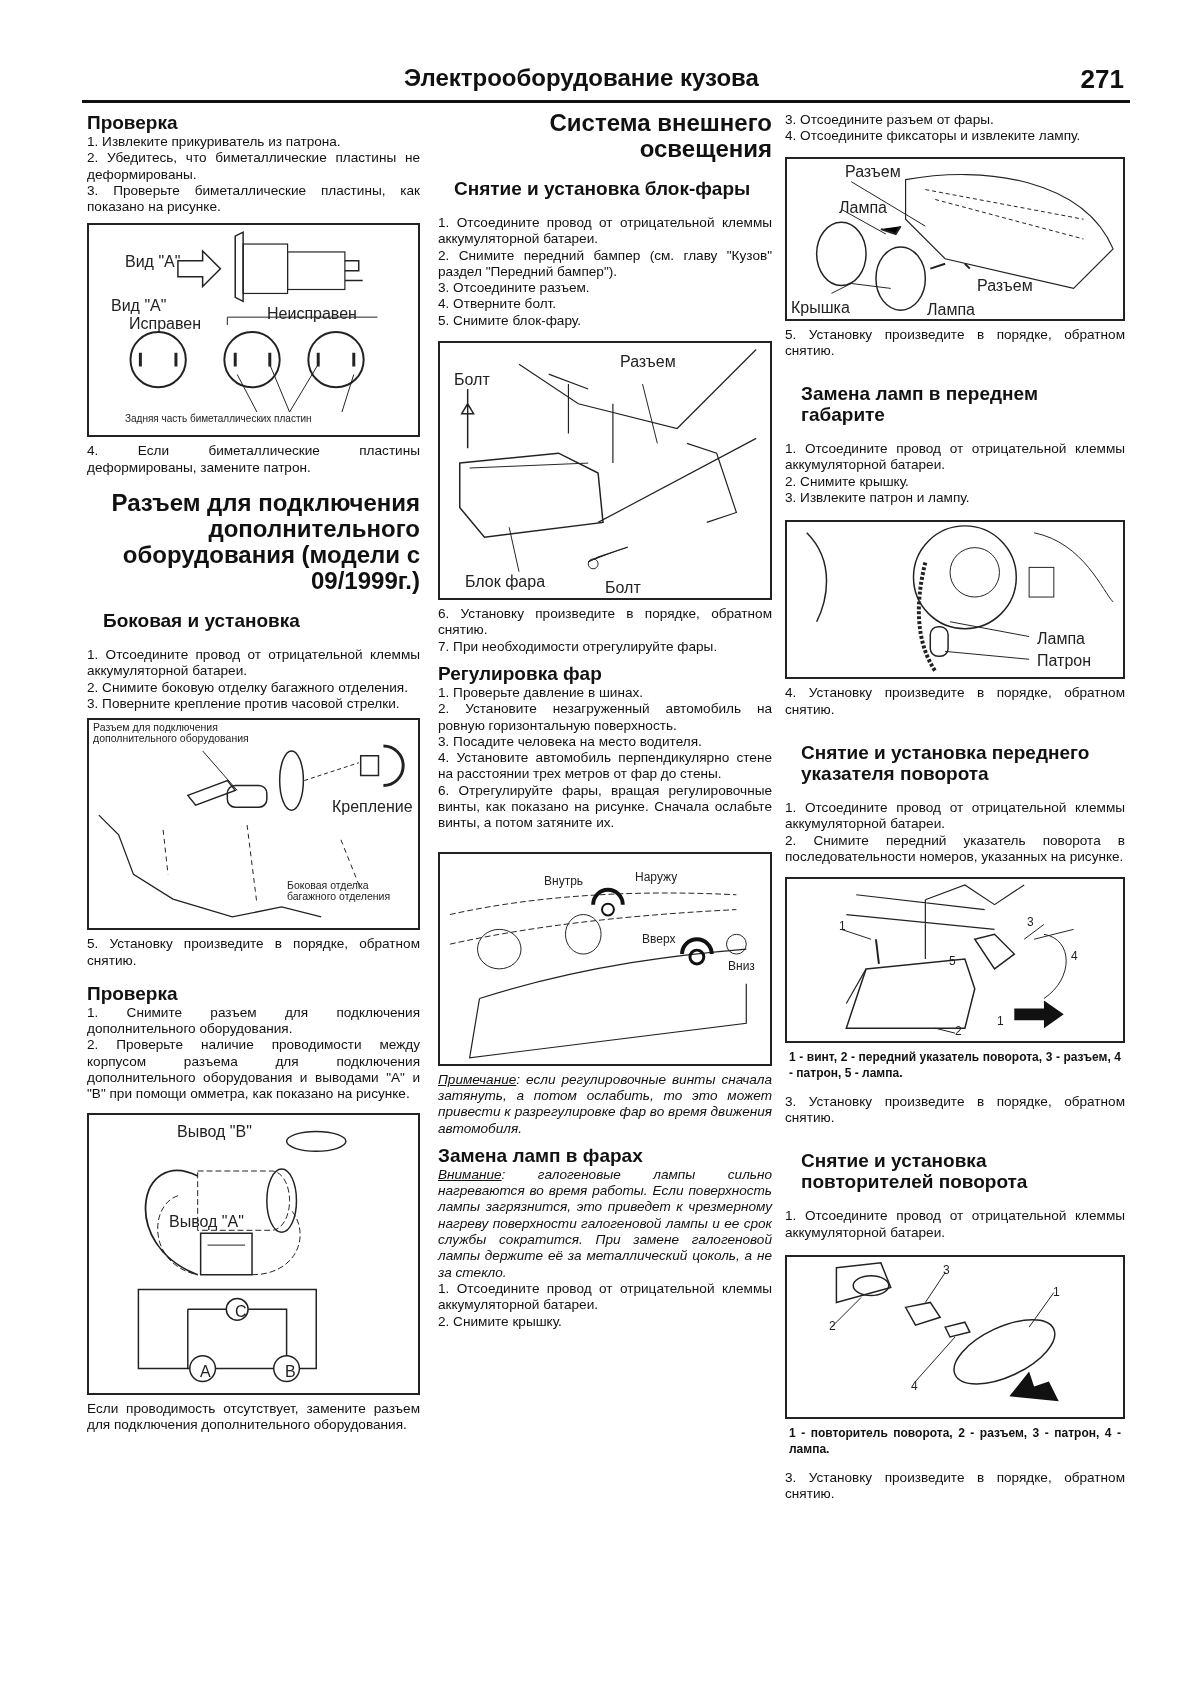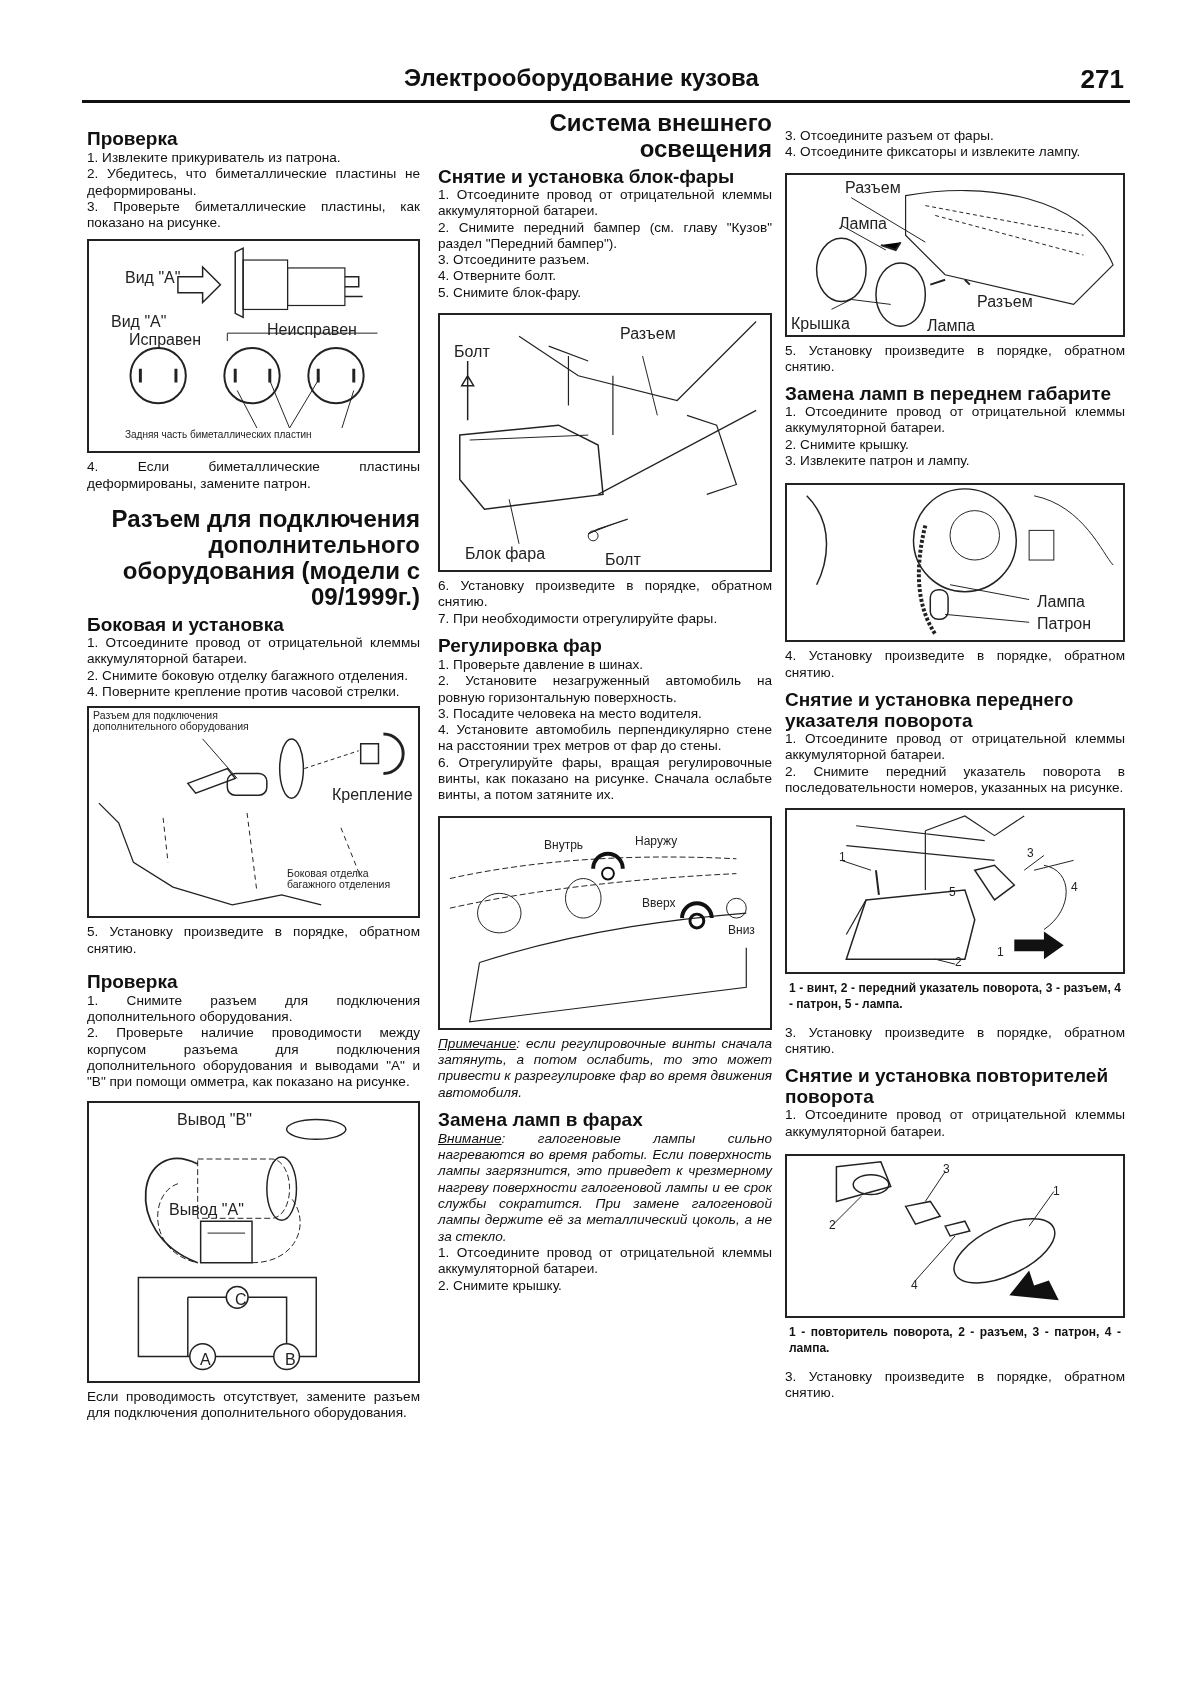--- a/index.html
+++ b/index.html
@@ -1,25 +1,25 @@
 <!DOCTYPE html>
 <html><head>
 <meta charset="utf-8">
 <style>
   html,body{margin:0;padding:0;background:#fff;}
   body{width:1200px;height:1697px;position:relative;overflow:hidden;font-family:"Liberation Sans",sans-serif;color:#111;}
   .header{position:absolute;left:82px;top:60px;width:1048px;height:40px;border-bottom:3px solid #111;}
   .header .title{position:absolute;left:322px;top:4px;font-size:24px;font-weight:bold;}
   .header .pnum{position:absolute;right:6px;top:4px;font-size:26px;font-weight:bold;}
-  .col{position:absolute;top:128px;}
+  .col{position:absolute;top:112px;}
   #c1{left:87px;width:333px;}
   #c2{left:438px;width:334px;top:110px;}
   #c3{left:785px;width:340px;}
   .h1{font-size:24px;font-weight:bold;line-height:26px;margin:0 0 4px 0;text-align:right;}
-  .h2{font-size:19px;font-weight:bold;line-height:21px;margin:0;}
+  .h2{font-size:19px;font-weight:bold;line-height:21px;margin:16px;}
   .h3{font-size:19px;font-weight:bold;line-height:21px;margin:0 0 1px 0;}
   p{margin:0;font-size:13.6px;line-height:16.3px;text-align:justify;}
   p.it{font-style:italic;}
   .u{text-decoration:underline;}
   .cap{font-weight:bold;font-size:12px;line-height:16.3px;margin:4px;}
   .fig{border:2px solid #222;position:relative;background:#fff;margin:6px 0;}
   .fig svg{position:absolute;left:0;top:0;width:100%;height:100%;}
   .lbl{position:absolute;font-size:16px;color:#222;white-space:nowrap;}
   .gap{height:14px;}
   .gap2{height:8px;}
@@ -60,21 +60,21 @@
     <span class="lbl" style="left:36px;top:188px;font-size:10px;">Задняя часть биметаллических пластин</span>
   </div>
 
   <p>4. Если биметаллические пластины деформированы, замените патрон.</p>
   <div class="gap"></div>
 
   <div class="h1">Разъем для подключения дополнительного оборудования (модели с 09/1999г.)</div>
   <div class="h2">Боковая и установка</div>
   <p>1. Отсоедините провод от отрицательной клеммы аккумуляторной батареи.</p>
   <p>2. Снимите боковую отделку багажного отделения.</p>
-  <p>4. Поверните крепление против часовой стрелки.</p>
+  <p>3. Поверните крепление против часовой стрелки.</p>
 
   <div class="fig" style="height:208px;">
     <svg viewBox="0 0 333 208">
       <path d="M100 75 l40 -15 l8 10 l-40 15z" fill="none" stroke="#222" stroke-width="1.5"></path>
       <rect x="140" y="65" width="40" height="22" rx="8" fill="none" stroke="#222" stroke-width="1.5"></rect>
       <ellipse cx="205" cy="60" rx="12" ry="30" fill="none" stroke="#222" stroke-width="1.5"></ellipse>
       <path d="M218 60 l55 -18" stroke="#222" stroke-dasharray="4 3"></path>
       <path d="M275 35 h18 v20 h-18z" fill="none" stroke="#222" stroke-width="1.5"></path>
       <path d="M298 25 a15 15 0 0 1 0 40" fill="none" stroke="#222" stroke-width="3"></path>
       <path d="M10 95 l20 20 l15 40 l40 25 l60 18 l50 -10 l40 10" fill="none" stroke="#222" stroke-width="1.3"></path>
@@ -152,21 +152,21 @@
   <p>7. При необходимости отрегулируйте фары.</p>
   <div class="gap2"></div>
 
   <div class="h3">Регулировка фар</div>
   <p>1. Проверьте давление в шинах.</p>
   <p>2. Установите незагруженный автомобиль на ровную горизонтальную поверхность.</p>
   <p>3. Посадите человека на место водителя.</p>
   <p>4. Установите автомобиль перпендикулярно стене на расстоянии трех метров от фар до стены.</p>
   <p>6. Отрегулируйте фары, вращая регулировочные винты, как показано на рисунке. Сначала ослабьте винты, а потом затяните их.</p>
 
-  <div class="fig" style="height:210px;margin-top:12px;text-align:right;">
+  <div class="fig" style="height:210px;margin-top:20px;text-align:right;">
     <svg viewBox="0 0 334 210">
       <path d="M10 60 C100 40 200 35 300 40" fill="none" stroke="#222" stroke-dasharray="6 3"></path>
       <path d="M10 90 C100 70 200 60 300 55" fill="none" stroke="#222" stroke-dasharray="6 3"></path>
       <path d="M40 145 C150 110 250 100 310 95" fill="none" stroke="#222" stroke-width="1.2"></path>
       <path d="M40 145 l-10 60 l280 -35 l0 -40" fill="none" stroke="#222" stroke-width="1.2"></path>
       <path d="M155 50 a15 15 0 0 1 30 0" fill="none" stroke="#111" stroke-width="4"></path>
       <circle cx="170" cy="55" r="6" fill="none" stroke="#111" stroke-width="2"></circle>
       <path d="M245 100 a15 15 0 0 1 30 0" fill="none" stroke="#111" stroke-width="4"></path>
       <circle cx="260" cy="103" r="7" fill="none" stroke="#111" stroke-width="3"></circle>
       <ellipse cx="145" cy="80" rx="18" ry="20" fill="none" stroke="#222"></ellipse>

